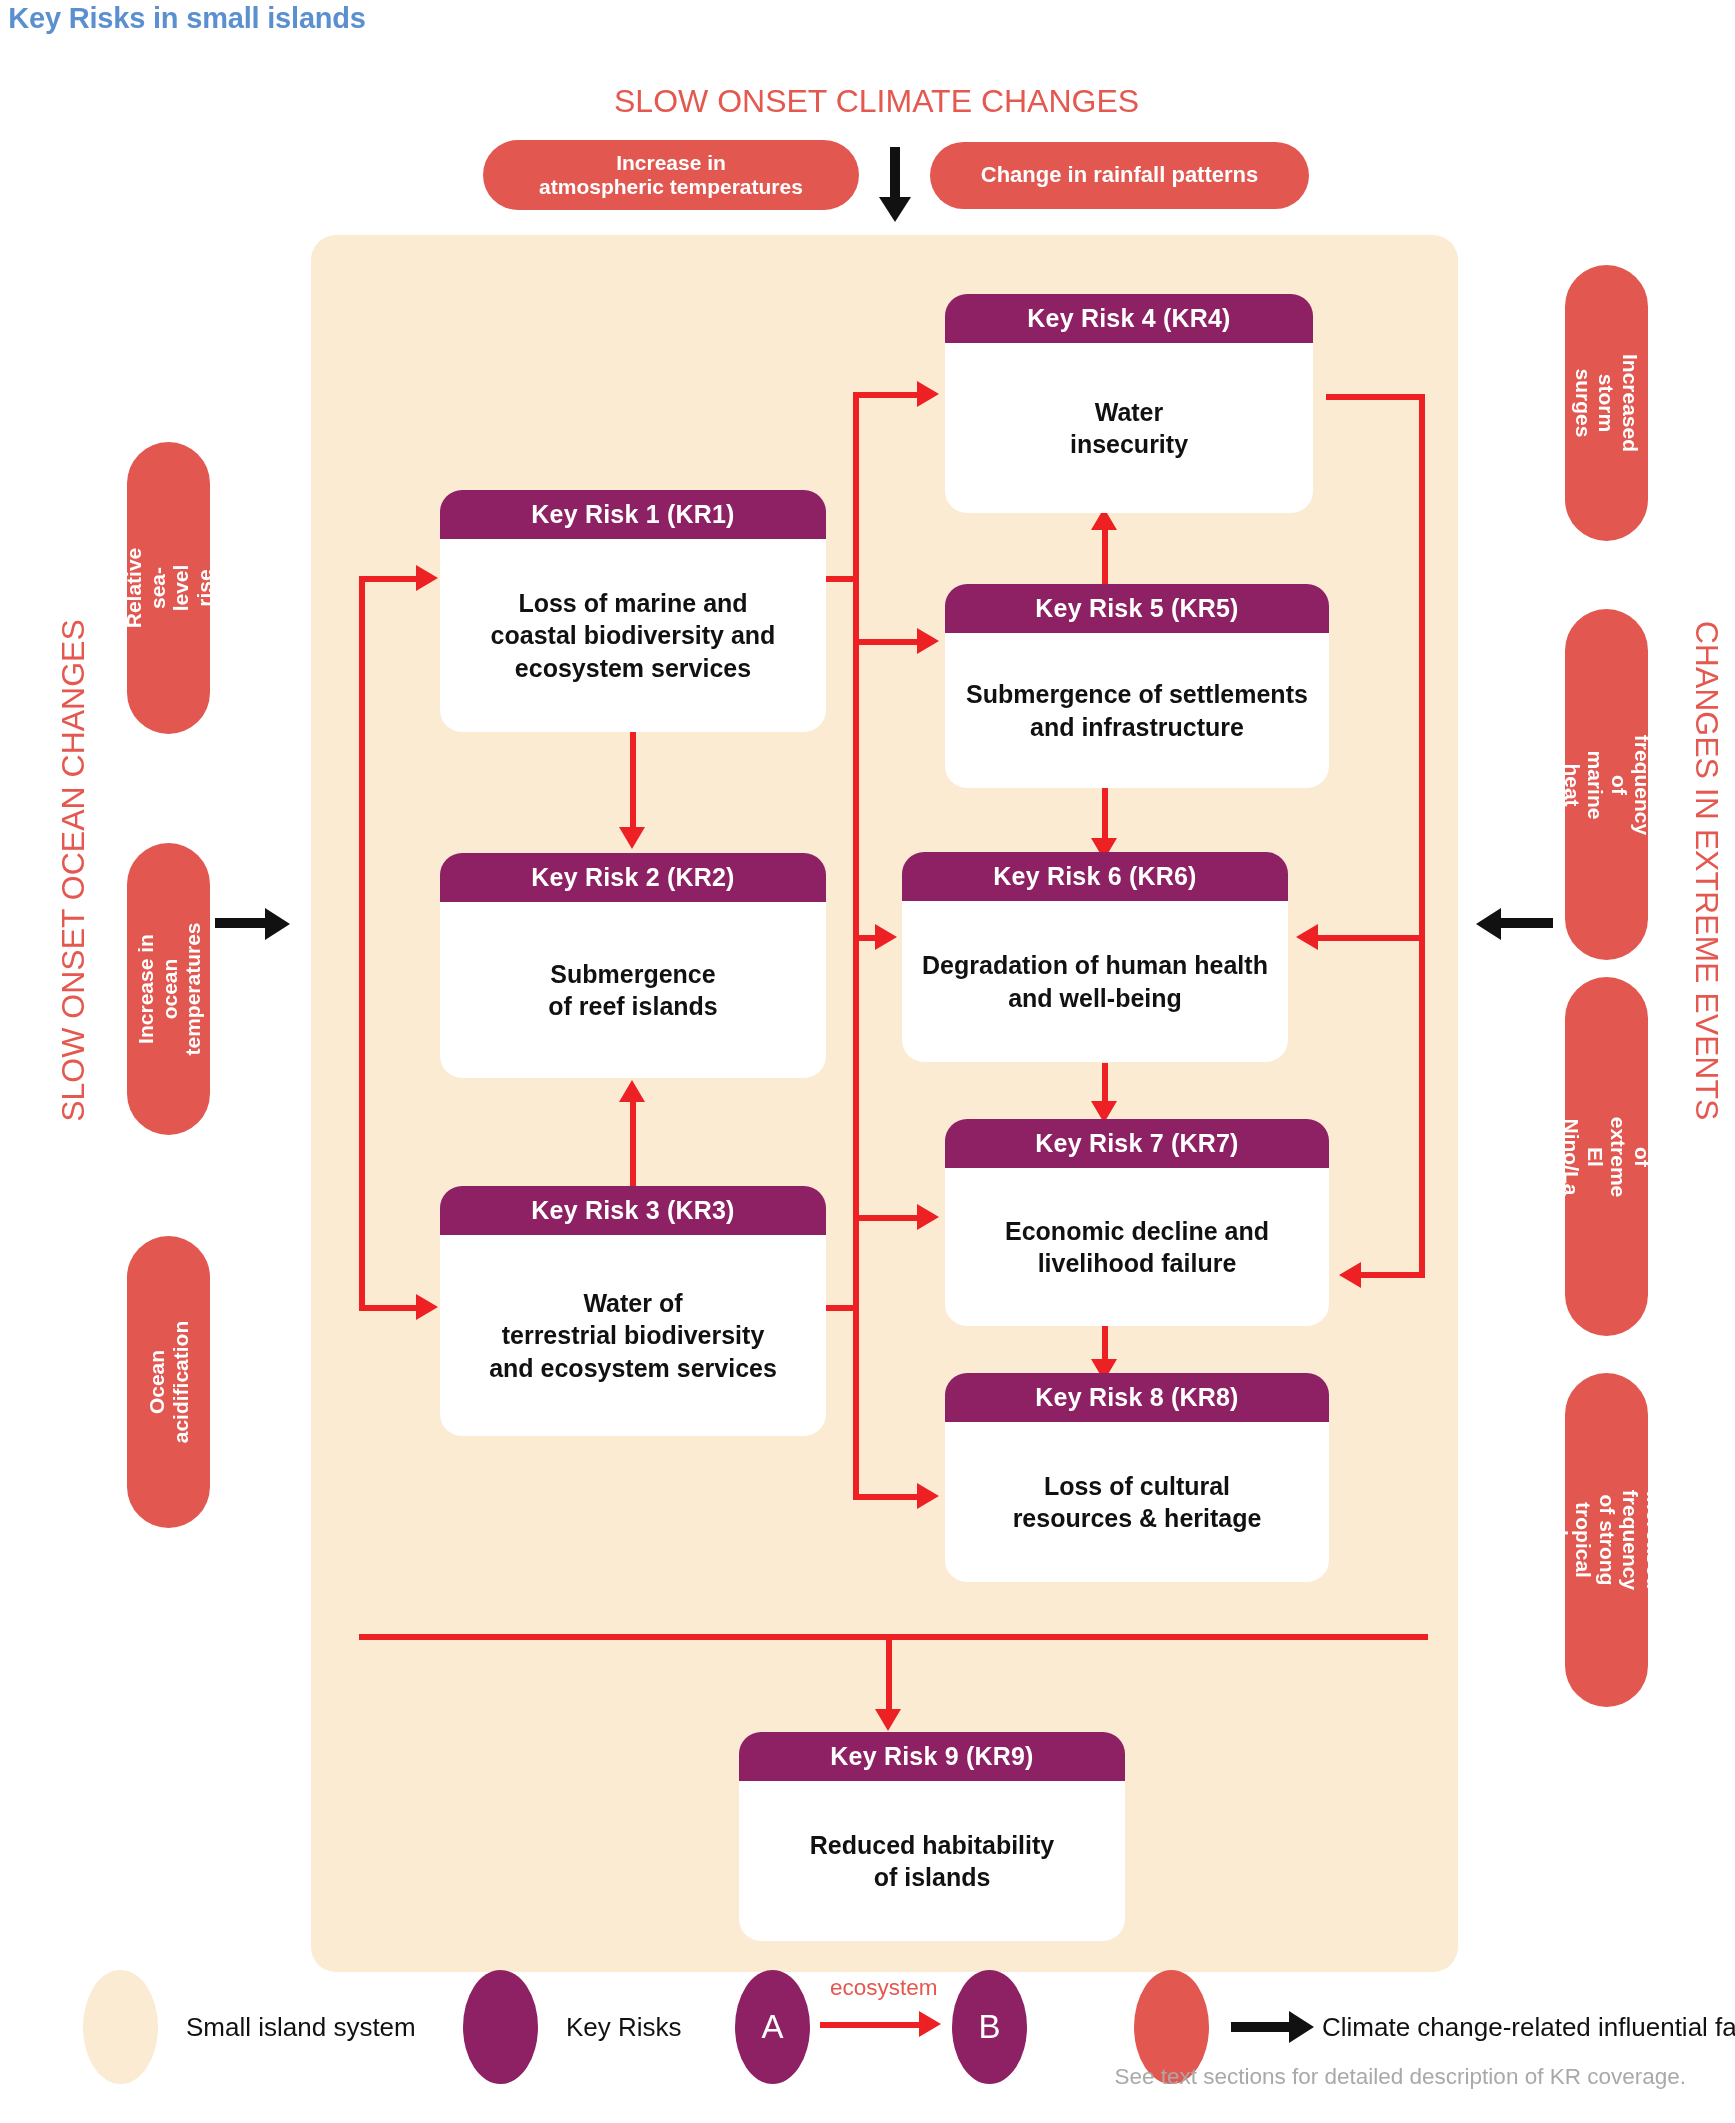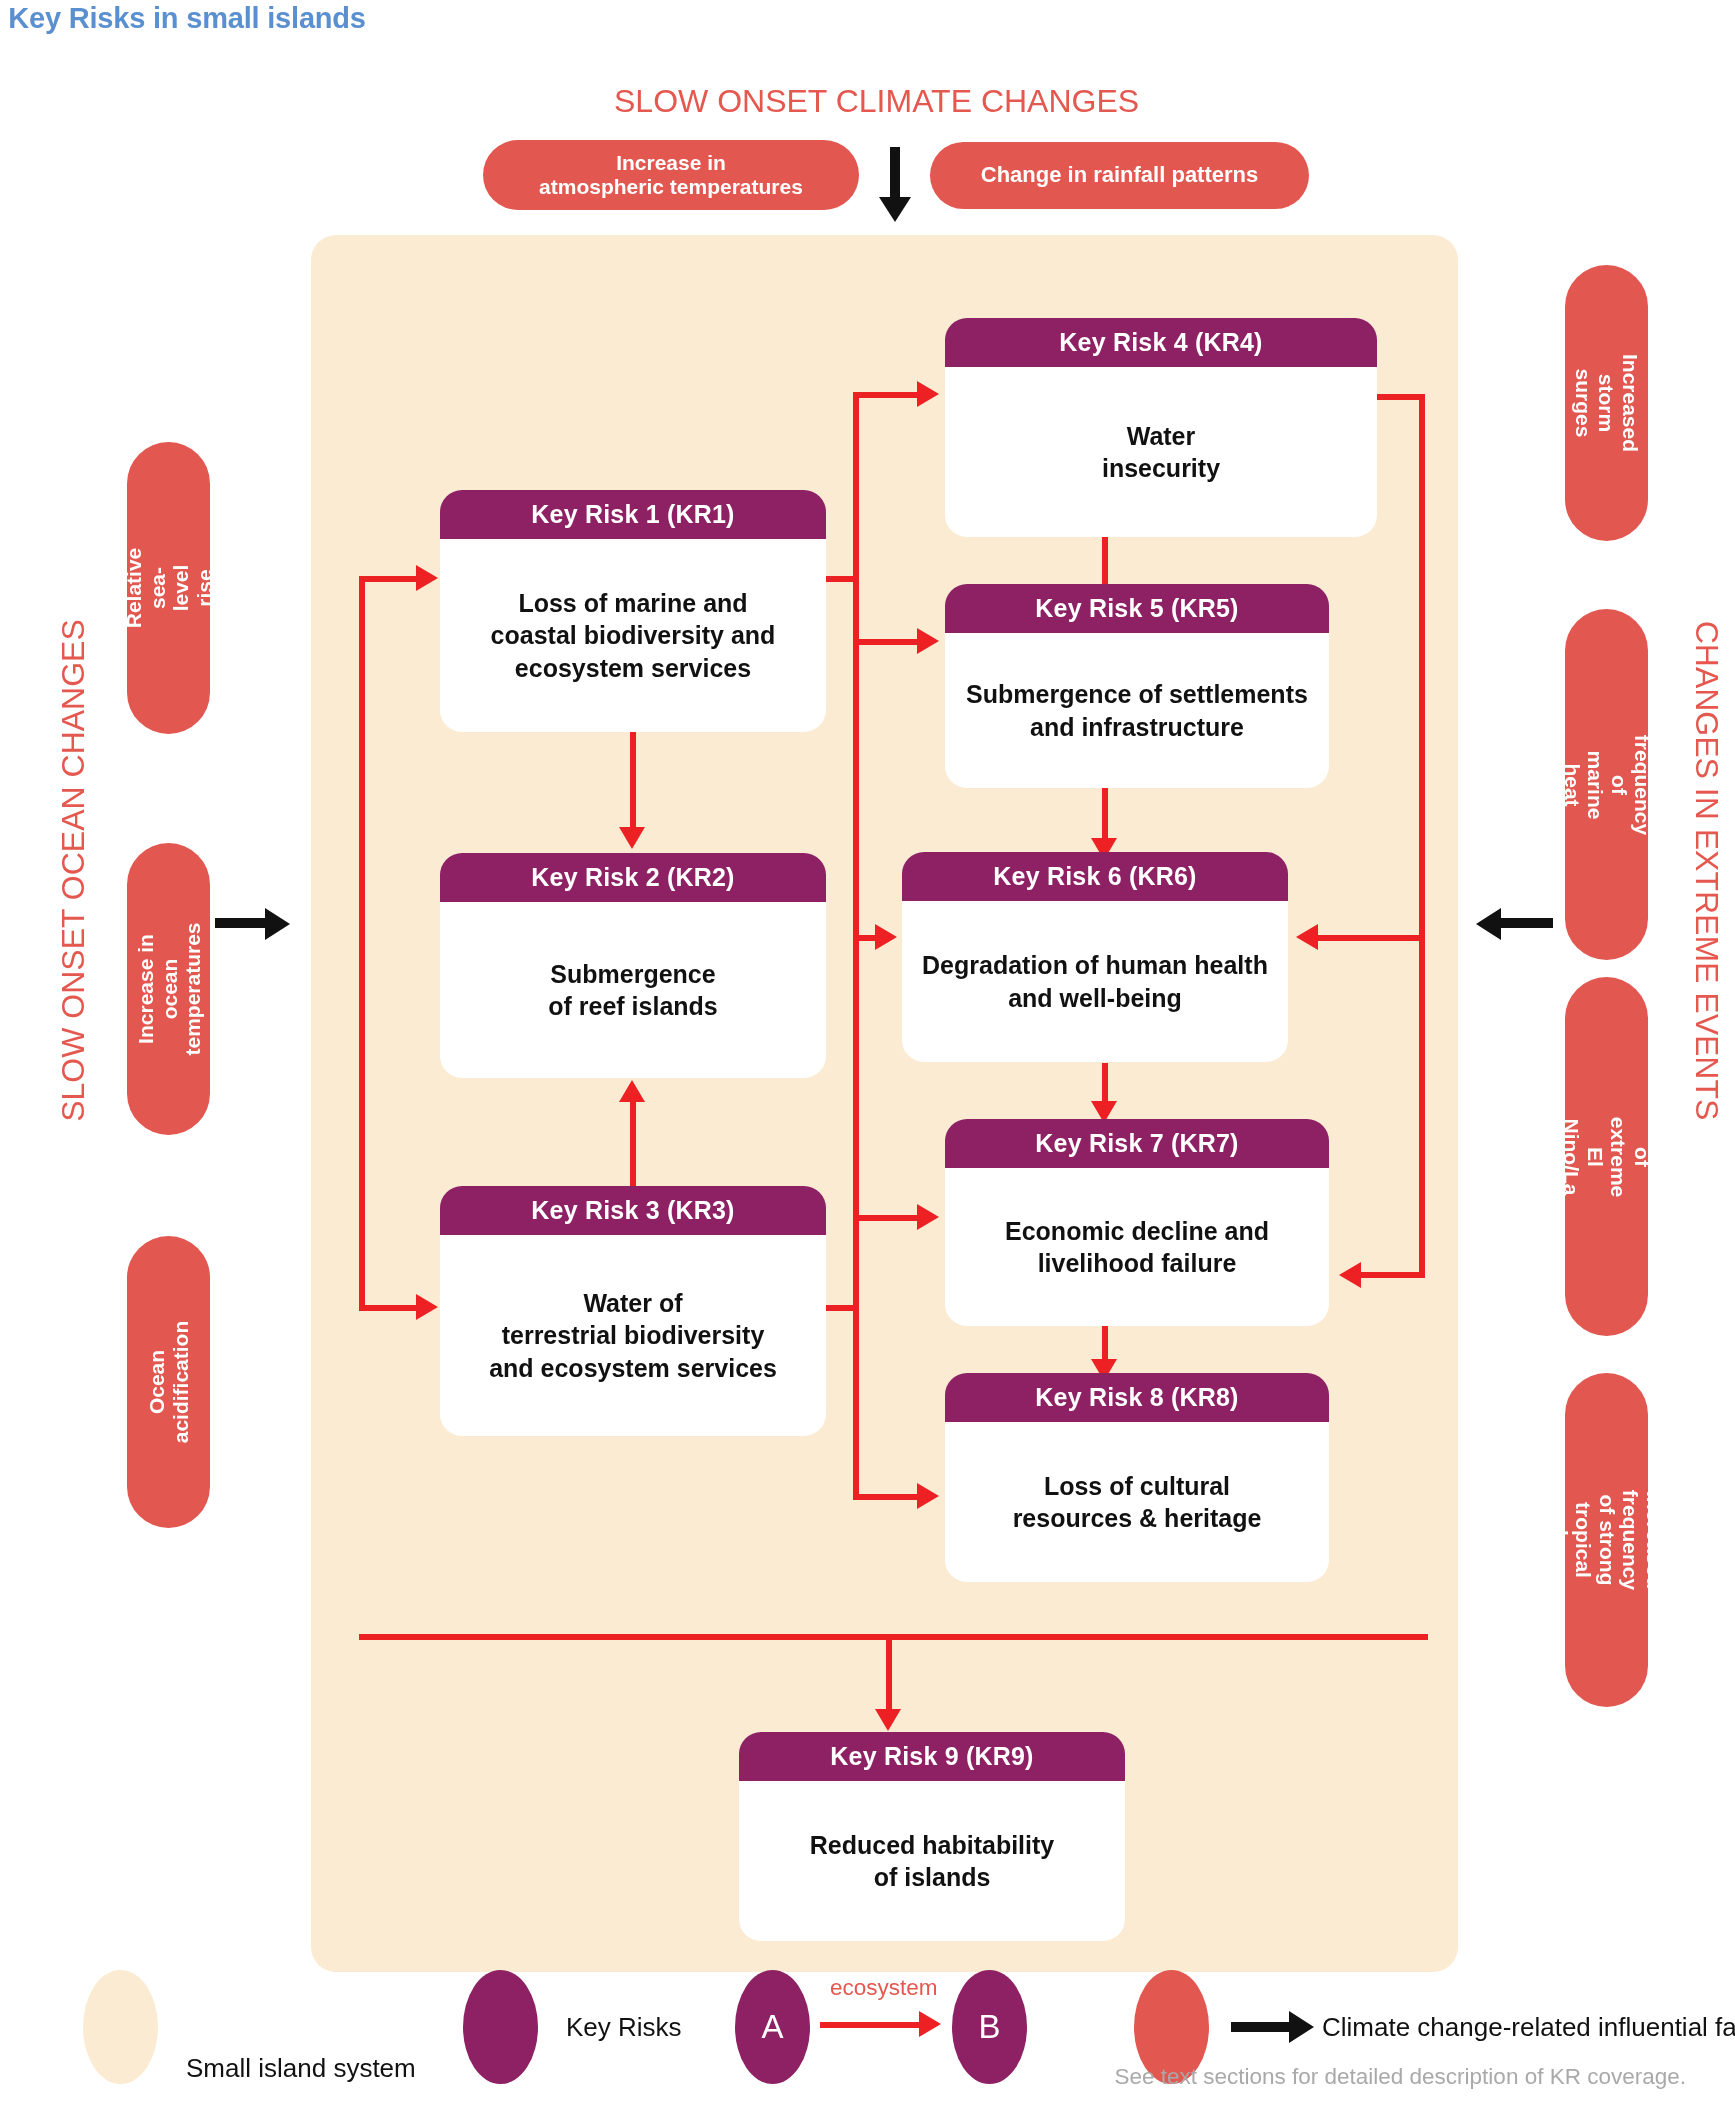--- a/index.html
+++ b/index.html
@@ -86,21 +86,21 @@
   }
   .kr-body{
     flex:1;display:flex;align-items:center;justify-content:center;
     text-align:center;color:#111;font-weight:bold;font-size:25px;
     line-height:1.30;padding:5px 11.7px;white-space:pre-line;
   }
 
   #kr1{left:440px;top:490px;width:386px;height:242px;}
   #kr2{left:440px;top:853px;width:386px;height:225px;}
   #kr3{left:440px;top:1186px;width:386px;height:250px;}
-  #kr4{left:945px;top:318px;width:432px;height:219px;}
+  #kr4{left:945px;top:294px;width:368px;height:219px;}
   #kr5{left:945px;top:584px;width:384px;height:204px;}
   #kr6{left:902px;top:852px;width:386px;height:210px;}
   #kr7{left:945px;top:1119px;width:384px;height:207px;}
   #kr8{left:945px;top:1373px;width:384px;height:209px;}
   #kr9{left:695px;top:1732px;width:386px;height:209px;margin-left:44px;}
 
   
   .ln{position:absolute;background:#ed2024;}
   .ln-h{height:5.8px;}
   .ln-v{width:5.8px;}
@@ -296,21 +296,21 @@
   </div>
 
   <div class="abs kr" id="kr9">
     <div class="kr-head">Key Risk 9 (KR9)</div>
     <div class="kr-body">Reduced habitability
 of islands</div>
   </div>
 
   <div class="abs" id="legend">
 
-    <div class="lg-item" style="left:83px;top:-6.7px;align-items:flex-end;">
+    <div class="lg-item" style="left:83px;top:-6.7px;">
       <span class="ell-cream"></span>
       <span class="lg-label" style="margin-left:28px;">Small island system</span>
     </div>
 
     <div class="lg-item" style="left:463px;top:-6.7px;">
       <span class="ell-purple"></span>
       <span class="lg-label" style="margin-left:28px;">Key Risks</span>
     </div>
 
     <div class="lg-item" style="left:735px;top:-6.7px;">

